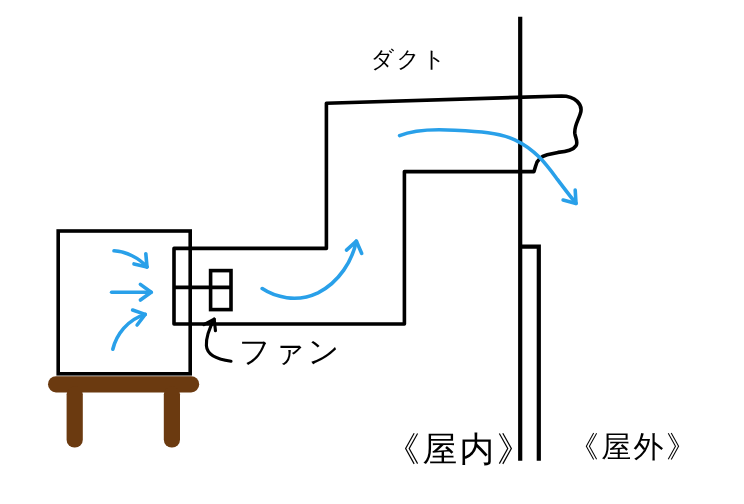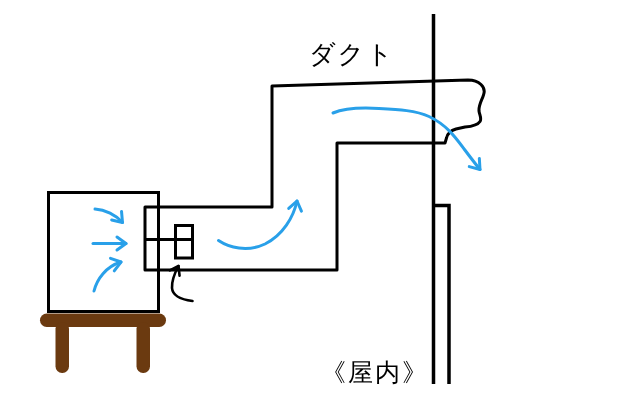--- a/index.html
+++ b/index.html
@@ -22,23 +22,23 @@
   .table-fill{fill:var(--table);stroke:none;}
   .lbl{
     position:absolute;
     color:var(--line);
     font-weight:500;
     white-space:nowrap;
     letter-spacing:2px;
     line-height:1;
   }
   .lbl-booth  {left:62px; top:151px; font-size:26px;}
-  .lbl-duct   {left:309px;top:41px;  font-size:26px;}
+  .lbl-duct   {left:309px;top:41px;  font-size:19px;}
   .lbl-fan    {left:199px;top:281px; font-size:26px;}
-  .lbl-indoor {left:321px;top:360px; font-size:25px;text-align:right;}
+  .lbl-indoor {left:321px;top:360px; font-size:29px;text-align:right;}
   .lbl-outdoor{left:474px;top:360px; font-size:25px;}
 </style>
 </head>
 <body>
 
 <div id="stage">
 
   <svg width="620" height="420" viewBox="0 0 620 420">
     <defs>
       <marker id="arrowBlue" viewBox="-13 -10 16 20" refX="0" refY="0" markerWidth="16" markerHeight="20" orient="auto" markerUnits="userSpaceOnUse">
@@ -77,14 +77,16 @@
     <path d="M93 243.5 H126" class="blue-stroke" stroke-width="3" stroke-linecap="round" marker-end="url(#arrowBlue)"></path>
     <path d="M94 291 C97 279 106 266.5 121 262" class="blue-stroke" stroke-width="3" stroke-linecap="round" marker-end="url(#arrowBlue)"></path>
 
     <path d="M218.5 240.5 C229 247.5 247 252.5 265 244 C283 235 293.5 217 297 201" class="blue-stroke" stroke-width="3" stroke-linecap="round" marker-end="url(#arrowBlue)"></path>
 
     <path d="M333 113 C346 107.5 362 107.5 379 108.5 C399 109.5 416 110.5 429 116.5
              C447 125 456 138 464.5 149.5 C470.5 157.5 475.5 164 480 169.5" class="blue-stroke" stroke-width="3" stroke-linecap="round" marker-end="url(#arrowBlue)"></path>
   </svg>
 
   <div class="lbl lbl-duct">ダクト</div>
+  <div class="lbl lbl-fan">ファン</div>
   <div class="lbl lbl-indoor">《屋内》</div>
+  <div class="lbl lbl-outdoor">《屋外》</div>
 </div>
 
 </body></html>

